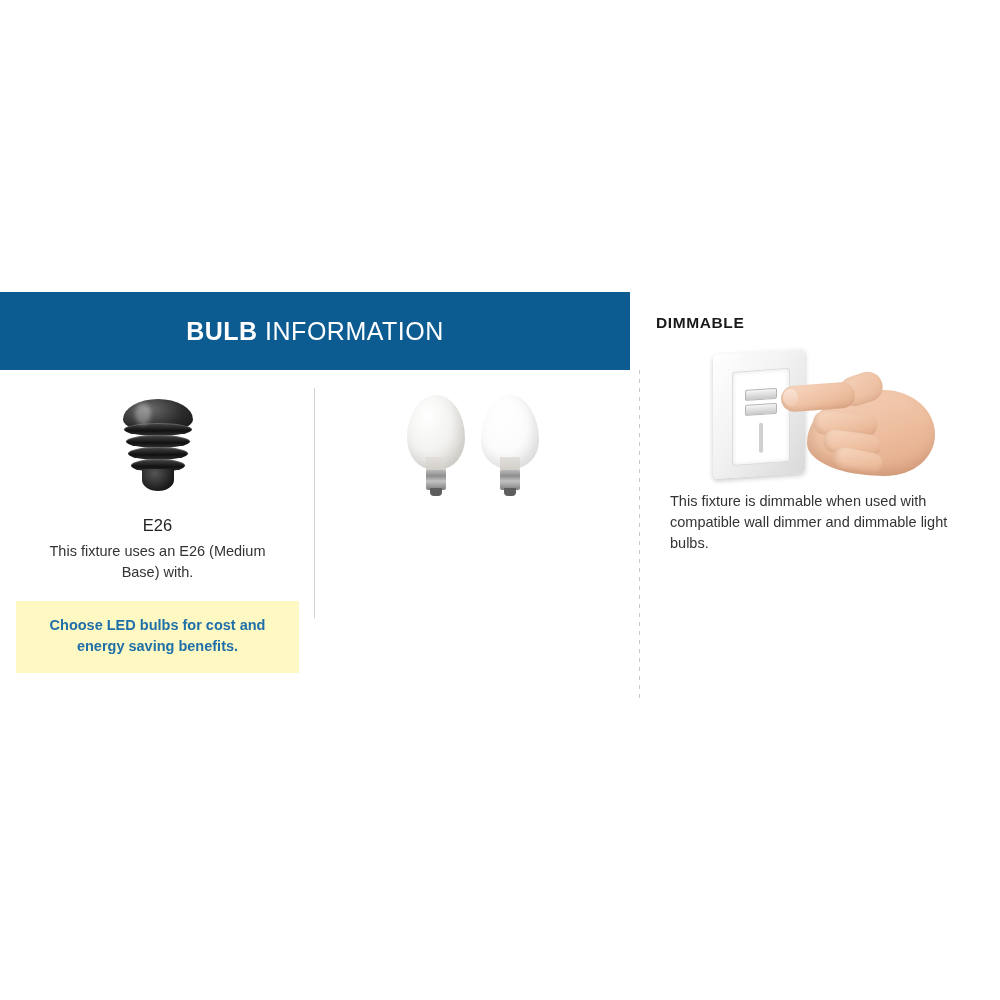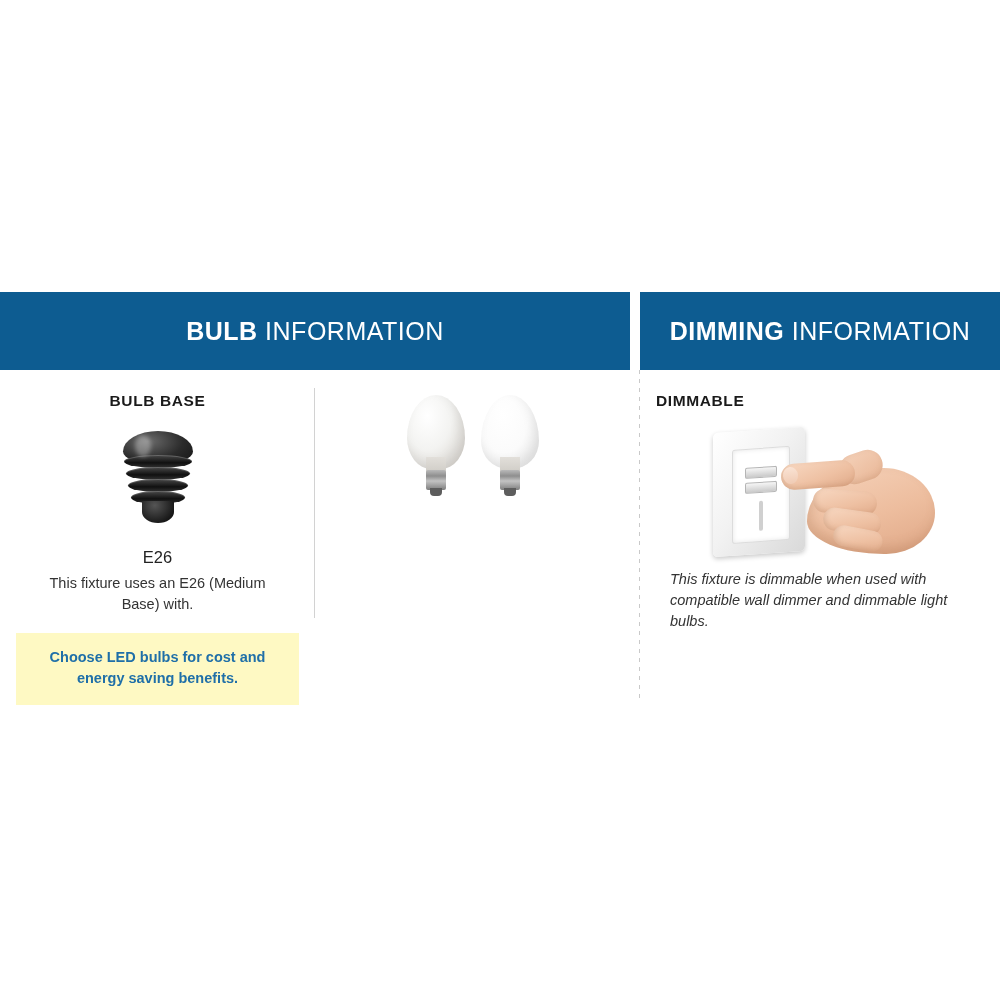--- a/index.html
+++ b/index.html
@@ -116,21 +116,21 @@
     text-align: center;
   }
 
   
   .rpanel-inner {
     padding: 22px 16px 0 16px;
     text-align: left;
     width: 100%;
     box-sizing: border-box;
   }
-  .rpanel-inner .desc { max-width: 300px; font-style: italic; }
+  .rpanel-inner .desc { max-width: 300px; }
 
   
   .dash-sep {
     position: absolute;
     left: 639px;
     top: 370px;
     width: 1px;
     height: 330px;
     background: repeating-linear-gradient(
       to bottom,
@@ -353,21 +353,20 @@
     <div class="panel-left">
       <div class="panel-header">
         <div class="ttl"><b>BULB</b><span> INFORMATION</span></div>
       </div>
 
       <div class="panel-body">
 
         <div class="col">
           <div class="col-divider"></div>
 
-          <p class="col-title">BULB BASE</p>
 
           <div class="art">
             <div class="e26">
               <div class="cap"></div>
               <div class="thread t1"></div>
               <div class="thread t2"></div>
               <div class="thread t3"></div>
               <div class="thread t4"></div>
               <div class="tip-dot"></div>
               <div class="gloss"></div>
@@ -398,23 +397,20 @@
             </div>
           </div>
 
 
         </div>
 
       </div>
     </div>
 
     <div class="panel-right">
-      <div class="panel-header">
-        <div class="ttl"><b>DIMMING</b><span> INFORMATION</span></div>
-      </div>
 
       <div class="panel-body">
         <div class="rpanel-inner">
           <p class="col-title">DIMMABLE</p>
 
           <div class="dimmer-wrap">
             <div class="plate">
               <div class="plate-inner">
                 <div class="rocker r1"></div>
                 <div class="rocker r2"></div>

